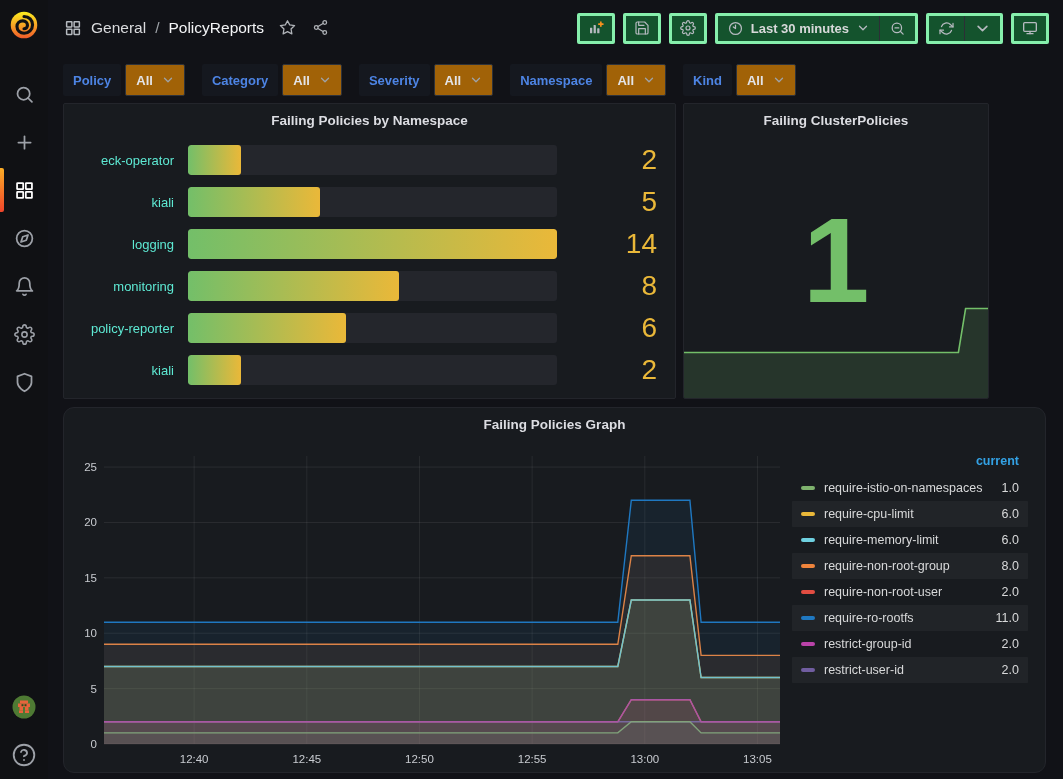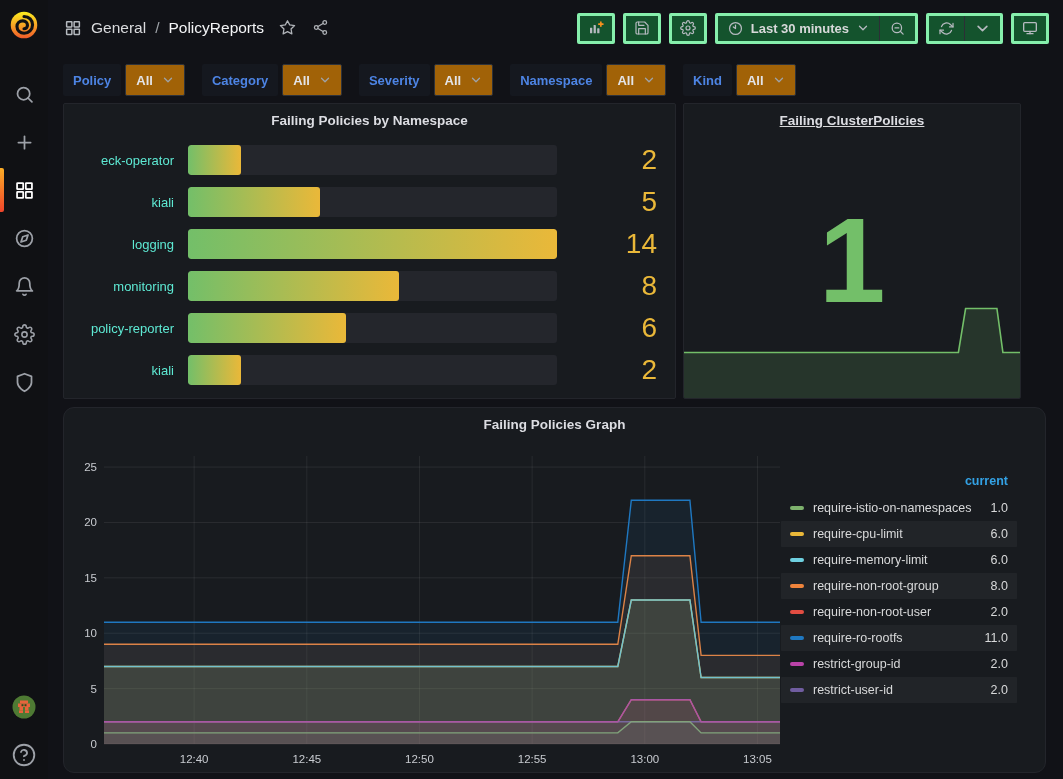--- a/index.html
+++ b/index.html
@@ -56,41 +56,41 @@
   .filter-value { height:32px; display:flex; align-items:center; gap:9px; padding:0 10px;
     background:#a16207; border:1px solid #2e323a; border-radius:2px; cursor:pointer; }
   .filter-value .fv-text { font-size:13px; font-weight:600; color:#e3e4e8; }
   .filter-value svg { width:12px; height:12px; color:#9fa3a8; }
 
   
   .panel { position:absolute; background:#181b1f; border:1px solid #23252b; border-radius:2px; }
   .panel h2 { font-size:13.5px; font-weight:700; color:#dcdde2; text-align:center;
     padding-top:9px; height:28px; cursor:pointer; }
   #panel-bar   { left:63px;  top:103px; width:613px; height:296px; }
-  #panel-stat  { left:683px; top:103px; width:338px; height:296px; overflow:hidden;text-decoration:underline; }
+  #panel-stat  { left:683px; top:103px; width:306px; height:296px; overflow:hidden; }
   #panel-graph { left:63px;  top:407px; width:983px; height:366px;border-radius:11px; }
 
   
   #bar-rows { padding:13px 18px 0 14px; }
   .bar-row { display:grid; grid-template-columns:96px 1fr 86px; column-gap:14px;
     height:30px; margin-bottom:12px; align-items:center; }
   .bar-label { font-size:13px; color:#5eead4; text-align:right; }
   .bar-track { height:30px; background:#24262c; border-radius:3px; overflow:hidden; }
   .bar-fill { height:100%; border-radius:3px; }
   .bar-value { font-size:28px; font-weight:500; text-align:right; line-height:30px; }
 
   
   .big-stat { position:absolute; left:0; right:0; top:96px; text-align:center;
     font-size:120px; font-weight:600; line-height:1; }
   #sparkline { position:absolute; left:0; bottom:0; }
 
   
   #graph { position:absolute; left:8px; top:40px; }
   .axis-label { font-size:11.5px; fill:#c8cbd0; }
-  .legend { position:absolute; top:46px; right:28px; width:236px;margin-top:20px; }
+  .legend { position:absolute; top:46px; right:17px; width:236px; }
   .legend-header { text-align:right; color:#33a2e5; font-size:12.5px; font-weight:600;
     padding:0 9px 7px 0; }
   .legend-row { display:flex; align-items:center; height:26px; padding:0 9px;
     border-radius:1px; cursor:pointer; }
   .legend-row.zebra { background:rgba(255,255,255,0.045); }
   .legend-swatch { width:14px; height:4px; border-radius:2px; margin-right:9px; flex:none; }
   .legend-name { font-size:12.5px; color:#d8d9da; flex:1; }
   .legend-value { font-size:12.5px; color:#d8d9da; text-align:right; }
 </style>
 </head>

